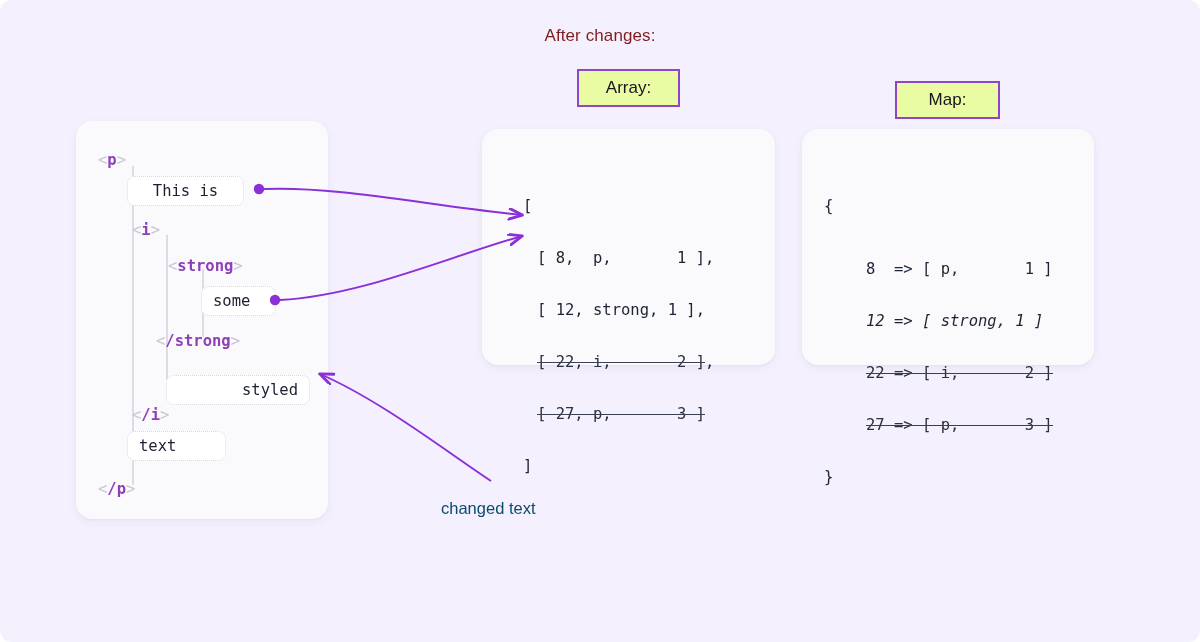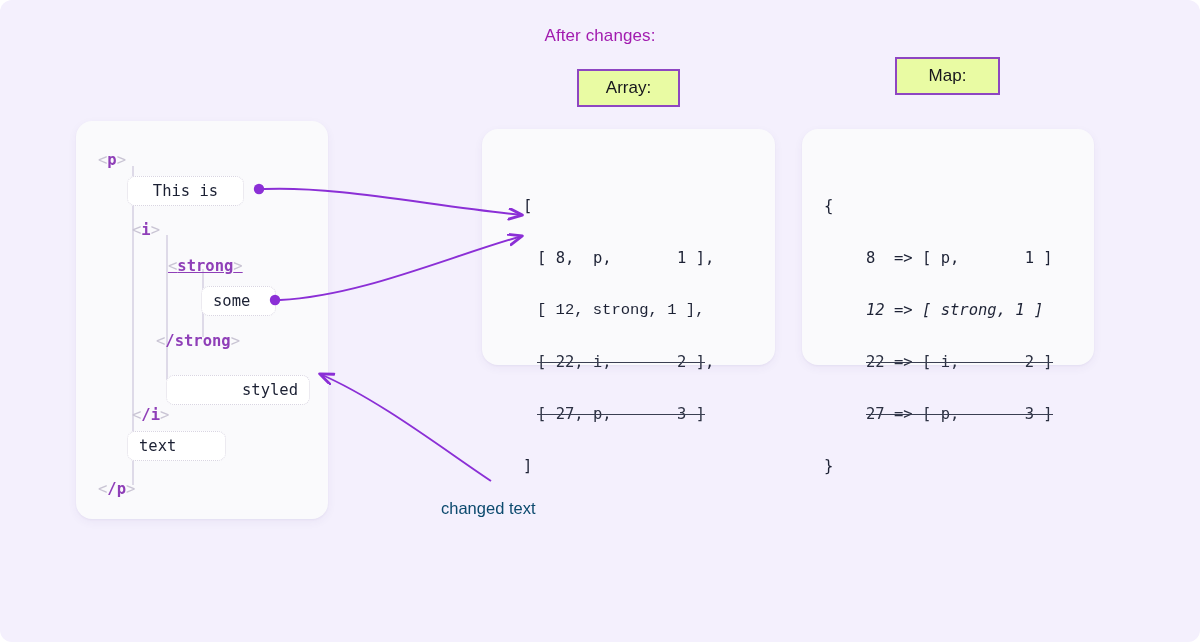--- a/index.html
+++ b/index.html
@@ -21,40 +21,40 @@
   }
 
   
   #after-changes-title {
     position: absolute;
     left: 0;
     top: 26px;
     width: 1200px;
     text-align: center;
     font-size: 17px;
-    color: #a21caf;
+    color: #7f1d1d;
     letter-spacing: 0.1px;
   }
 
   
   .badge {
     position: absolute;
     background: #e9fba3;
     border: 2px solid #8e46c2;
     border-radius: 0;
     height: 38px;
     display: flex;
     align-items: center;
     justify-content: center;
     font-size: 17px;
     color: #16151c;
     box-sizing: border-box;
   }
   #badge-array { left: 577px; top: 69px; width: 103px; }
-  #badge-map   { left: 895px; top: 57px; width: 105px; }
+  #badge-map   { left: 895px; top: 81px; width: 105px; }
 
   
   .card {
     position: absolute;
     background: #fafafc;
     border-radius: 16px;
     box-shadow: 0 3px 10px rgba(80, 55, 130, 0.055),
                 0 1px 2px rgba(80, 55, 130, 0.05);
     box-sizing: border-box;
   }
@@ -164,21 +164,21 @@
       <div class="indent-guide" style="left:126px; top:148px; height:68px;"></div>
 
       <div class="tree-row tag" style="left:22px; top:32px;"><span class="brk">&lt;</span>p<span class="brk">&gt;</span></div>
 
       <div class="chip" style="left:51px; top:55px; width:117px;justify-content:center;">
         <span>This is</span>
       </div>
 
       <div class="tree-row tag" style="left:56px; top:102px;"><span class="brk">&lt;</span>i<span class="brk">&gt;</span></div>
 
-      <div class="tree-row tag" style="left:92px; top:138px;text-decoration:underline;"><span class="brk">&lt;</span>strong<span class="brk">&gt;</span></div>
+      <div class="tree-row tag" style="left:92px; top:138px;"><span class="brk">&lt;</span>strong<span class="brk">&gt;</span></div>
 
       <div class="chip" style="left:125px; top:165px; width:75px;">
         <span>some</span>
       </div>
 
       <div class="tree-row tag" style="left:80px; top:213px;"><span class="brk">&lt;</span>/strong<span class="brk">&gt;</span></div>
 
       <div class="chip right" style="left:90px; top:238px; width:144px;">
         <span>styled</span>
       </div>
@@ -191,31 +191,31 @@
 
       <div class="tree-row tag" style="left:22px; top:361px;"><span class="brk">&lt;</span>/p<span class="brk">&gt;</span></div>
 
     </div>
   </div>
 
   <div class="card" id="card-array">
     <div class="code" id="code-array">
 <div>[</div>
 <div style="padding-left:14px;"><span>[ 8,  p,       1 ],</span></div>
-<div style="padding-left:14px;font-family:Liberation Mono, monospace;"><span>[ 12, strong, 1 ],</span></div>
+<div style="padding-left:14px;"><span>[ 12, strong, 1 ],</span></div>
 <div style="padding-left:14px;"><span class="struck"><span>[ 22, i,       2 ]</span><span class="sline"></span></span><span>,</span></div>
 <div style="padding-left:14px;"><span class="struck"><span>[ 27, p,       3 ]</span><span class="sline"></span></span><span></span></div>
 <div>]</div>
     </div>
   </div>
 
   <div class="card" id="card-map">
     <div class="code" id="code-map">
 <div>{</div>
-<div style="padding-left:42px;"><span>8  =&gt; [ p,       1 ]</span></div>
+<div style="padding-left:42px;margin-top:11px;"><span>8  =&gt; [ p,       1 ]</span></div>
 <div style="padding-left:42px;font-style:italic;"><span>12 =&gt; [ strong, 1 ]</span></div>
 <div style="padding-left:42px;"><span class="struck"><span>22 =&gt; [ i,       2 ]</span><span class="sline"></span></span></div>
 <div style="padding-left:42px;"><span class="struck"><span>27 =&gt; [ p,       3 ]</span><span class="sline"></span></span></div>
 <div>}</div>
     </div>
   </div>
 
   <svg id="connectors" viewBox="0 0 1200 642" xmlns="http://www.w3.org/2000/svg">
     <defs>
       <marker id="arrowhead" markerWidth="9" markerHeight="9" refX="7.4" refY="3.2" orient="auto" markerUnits="strokeWidth">

